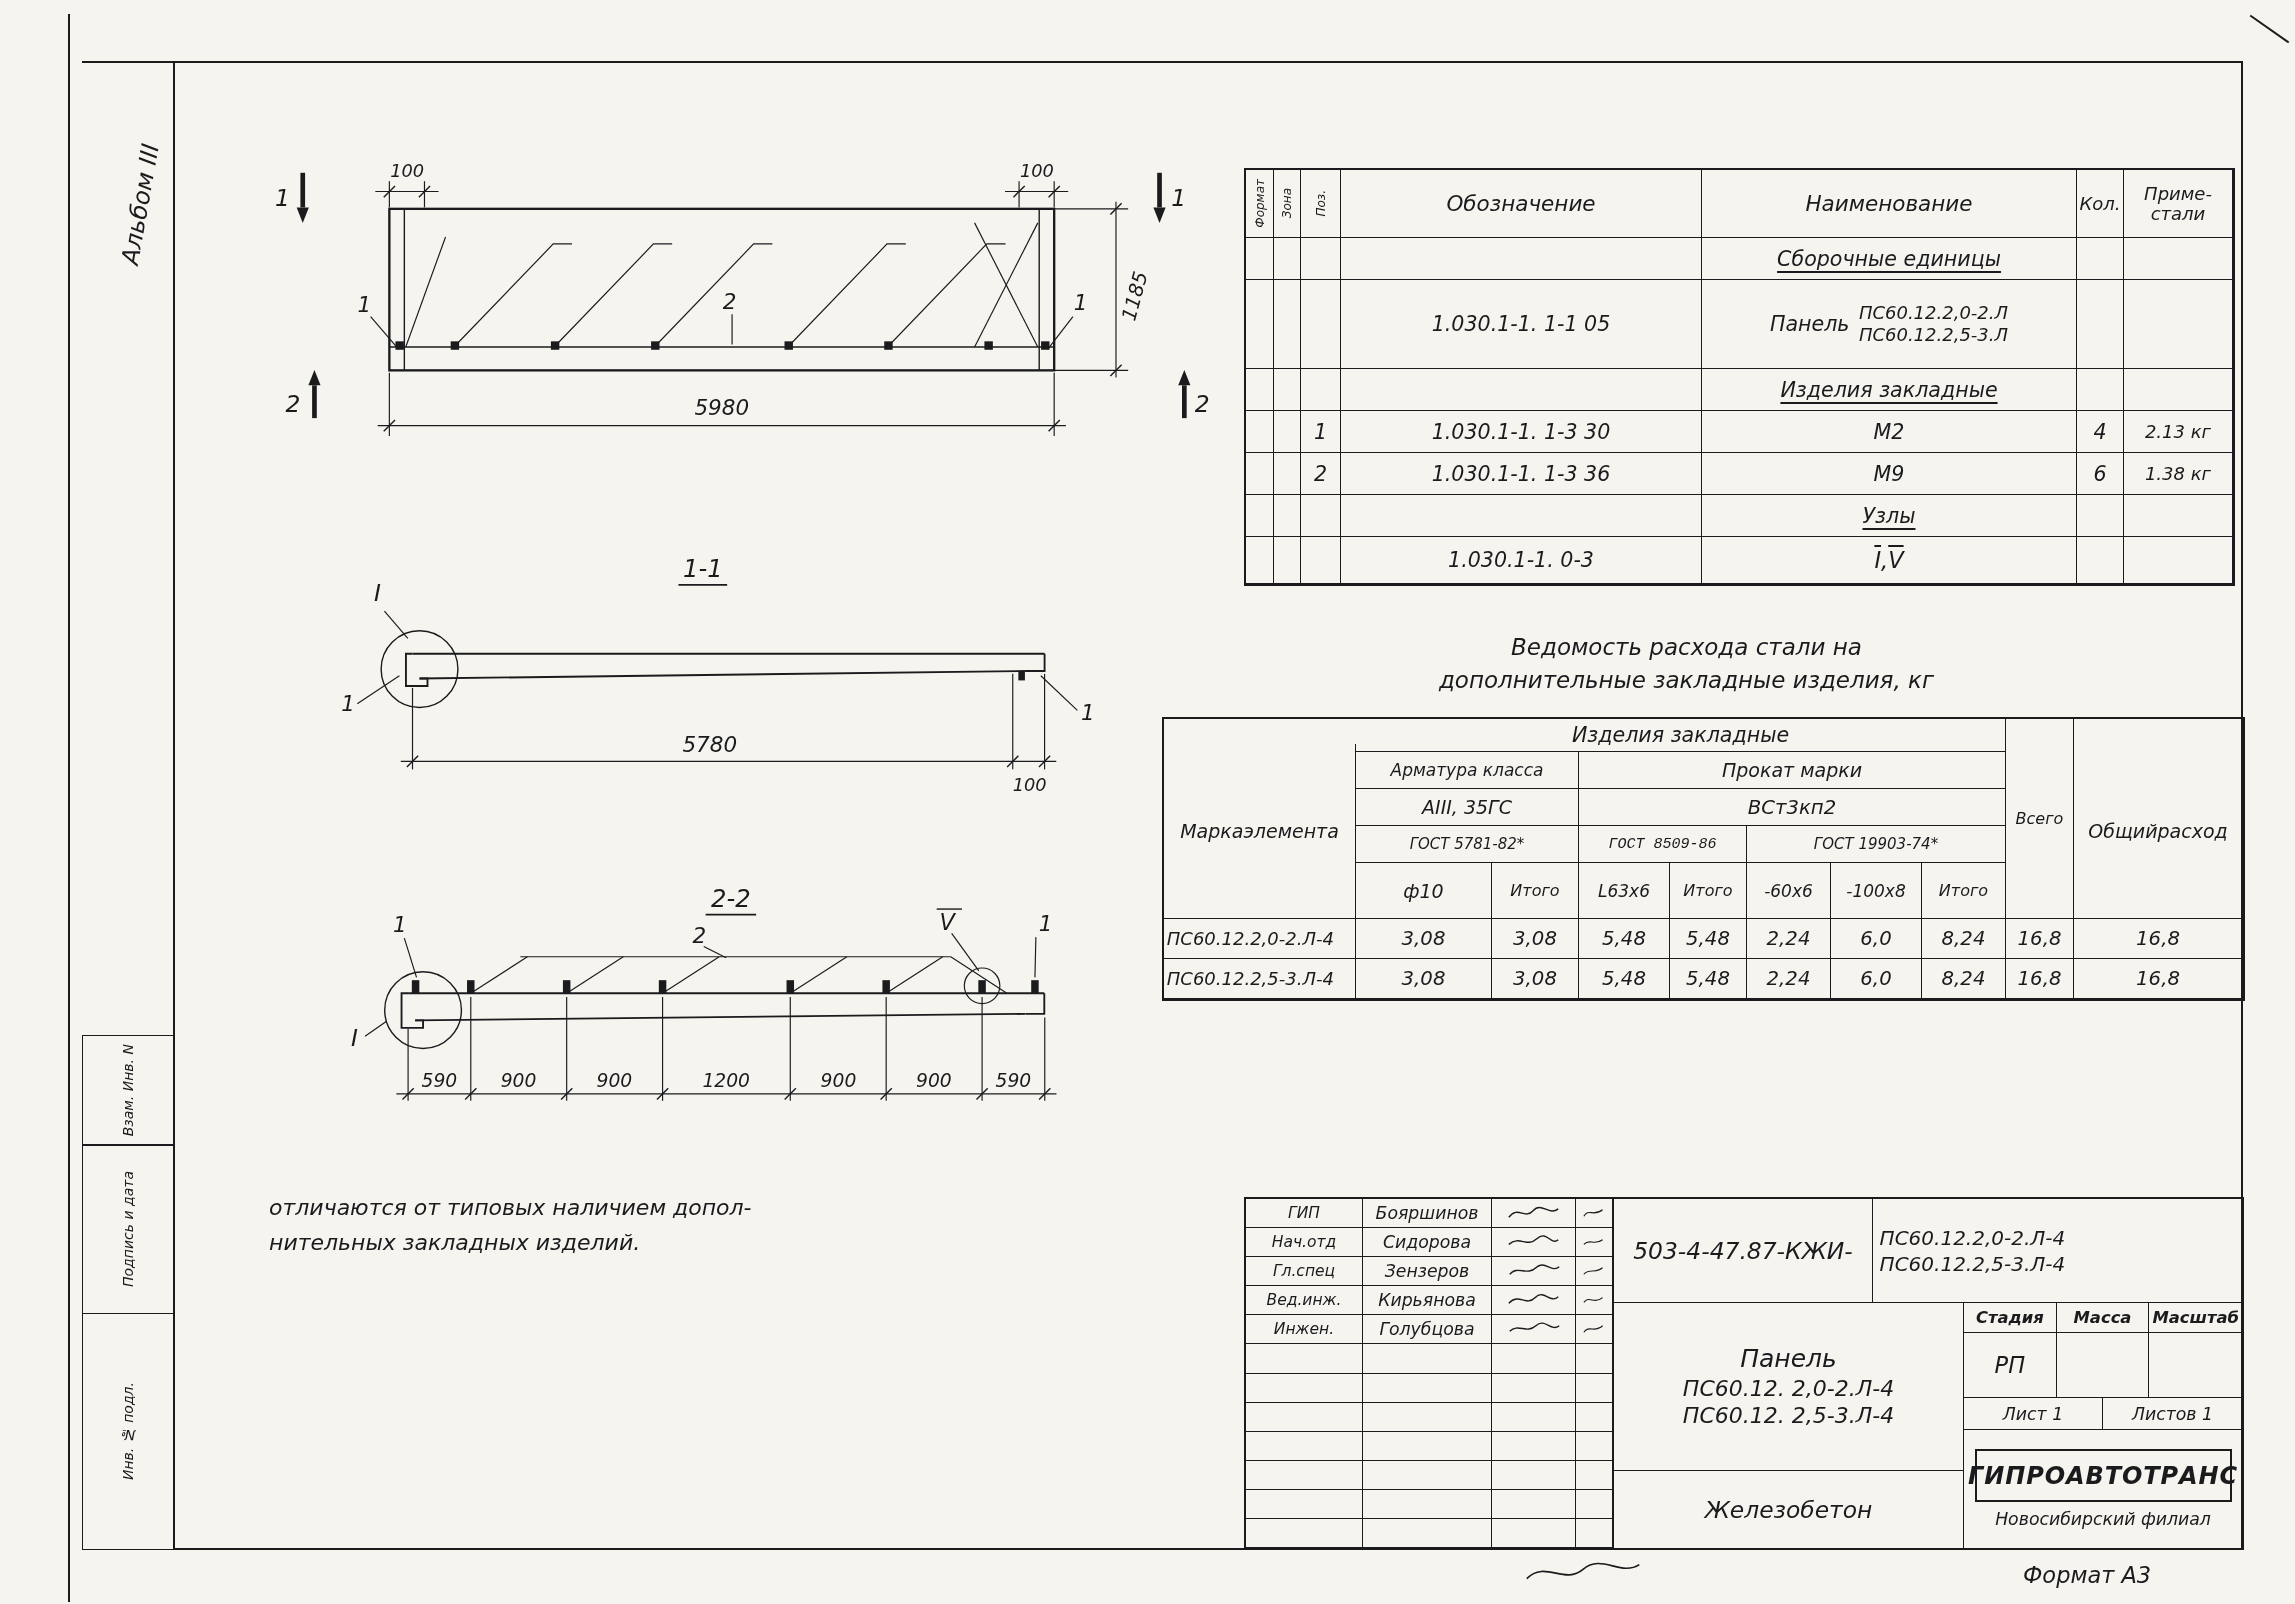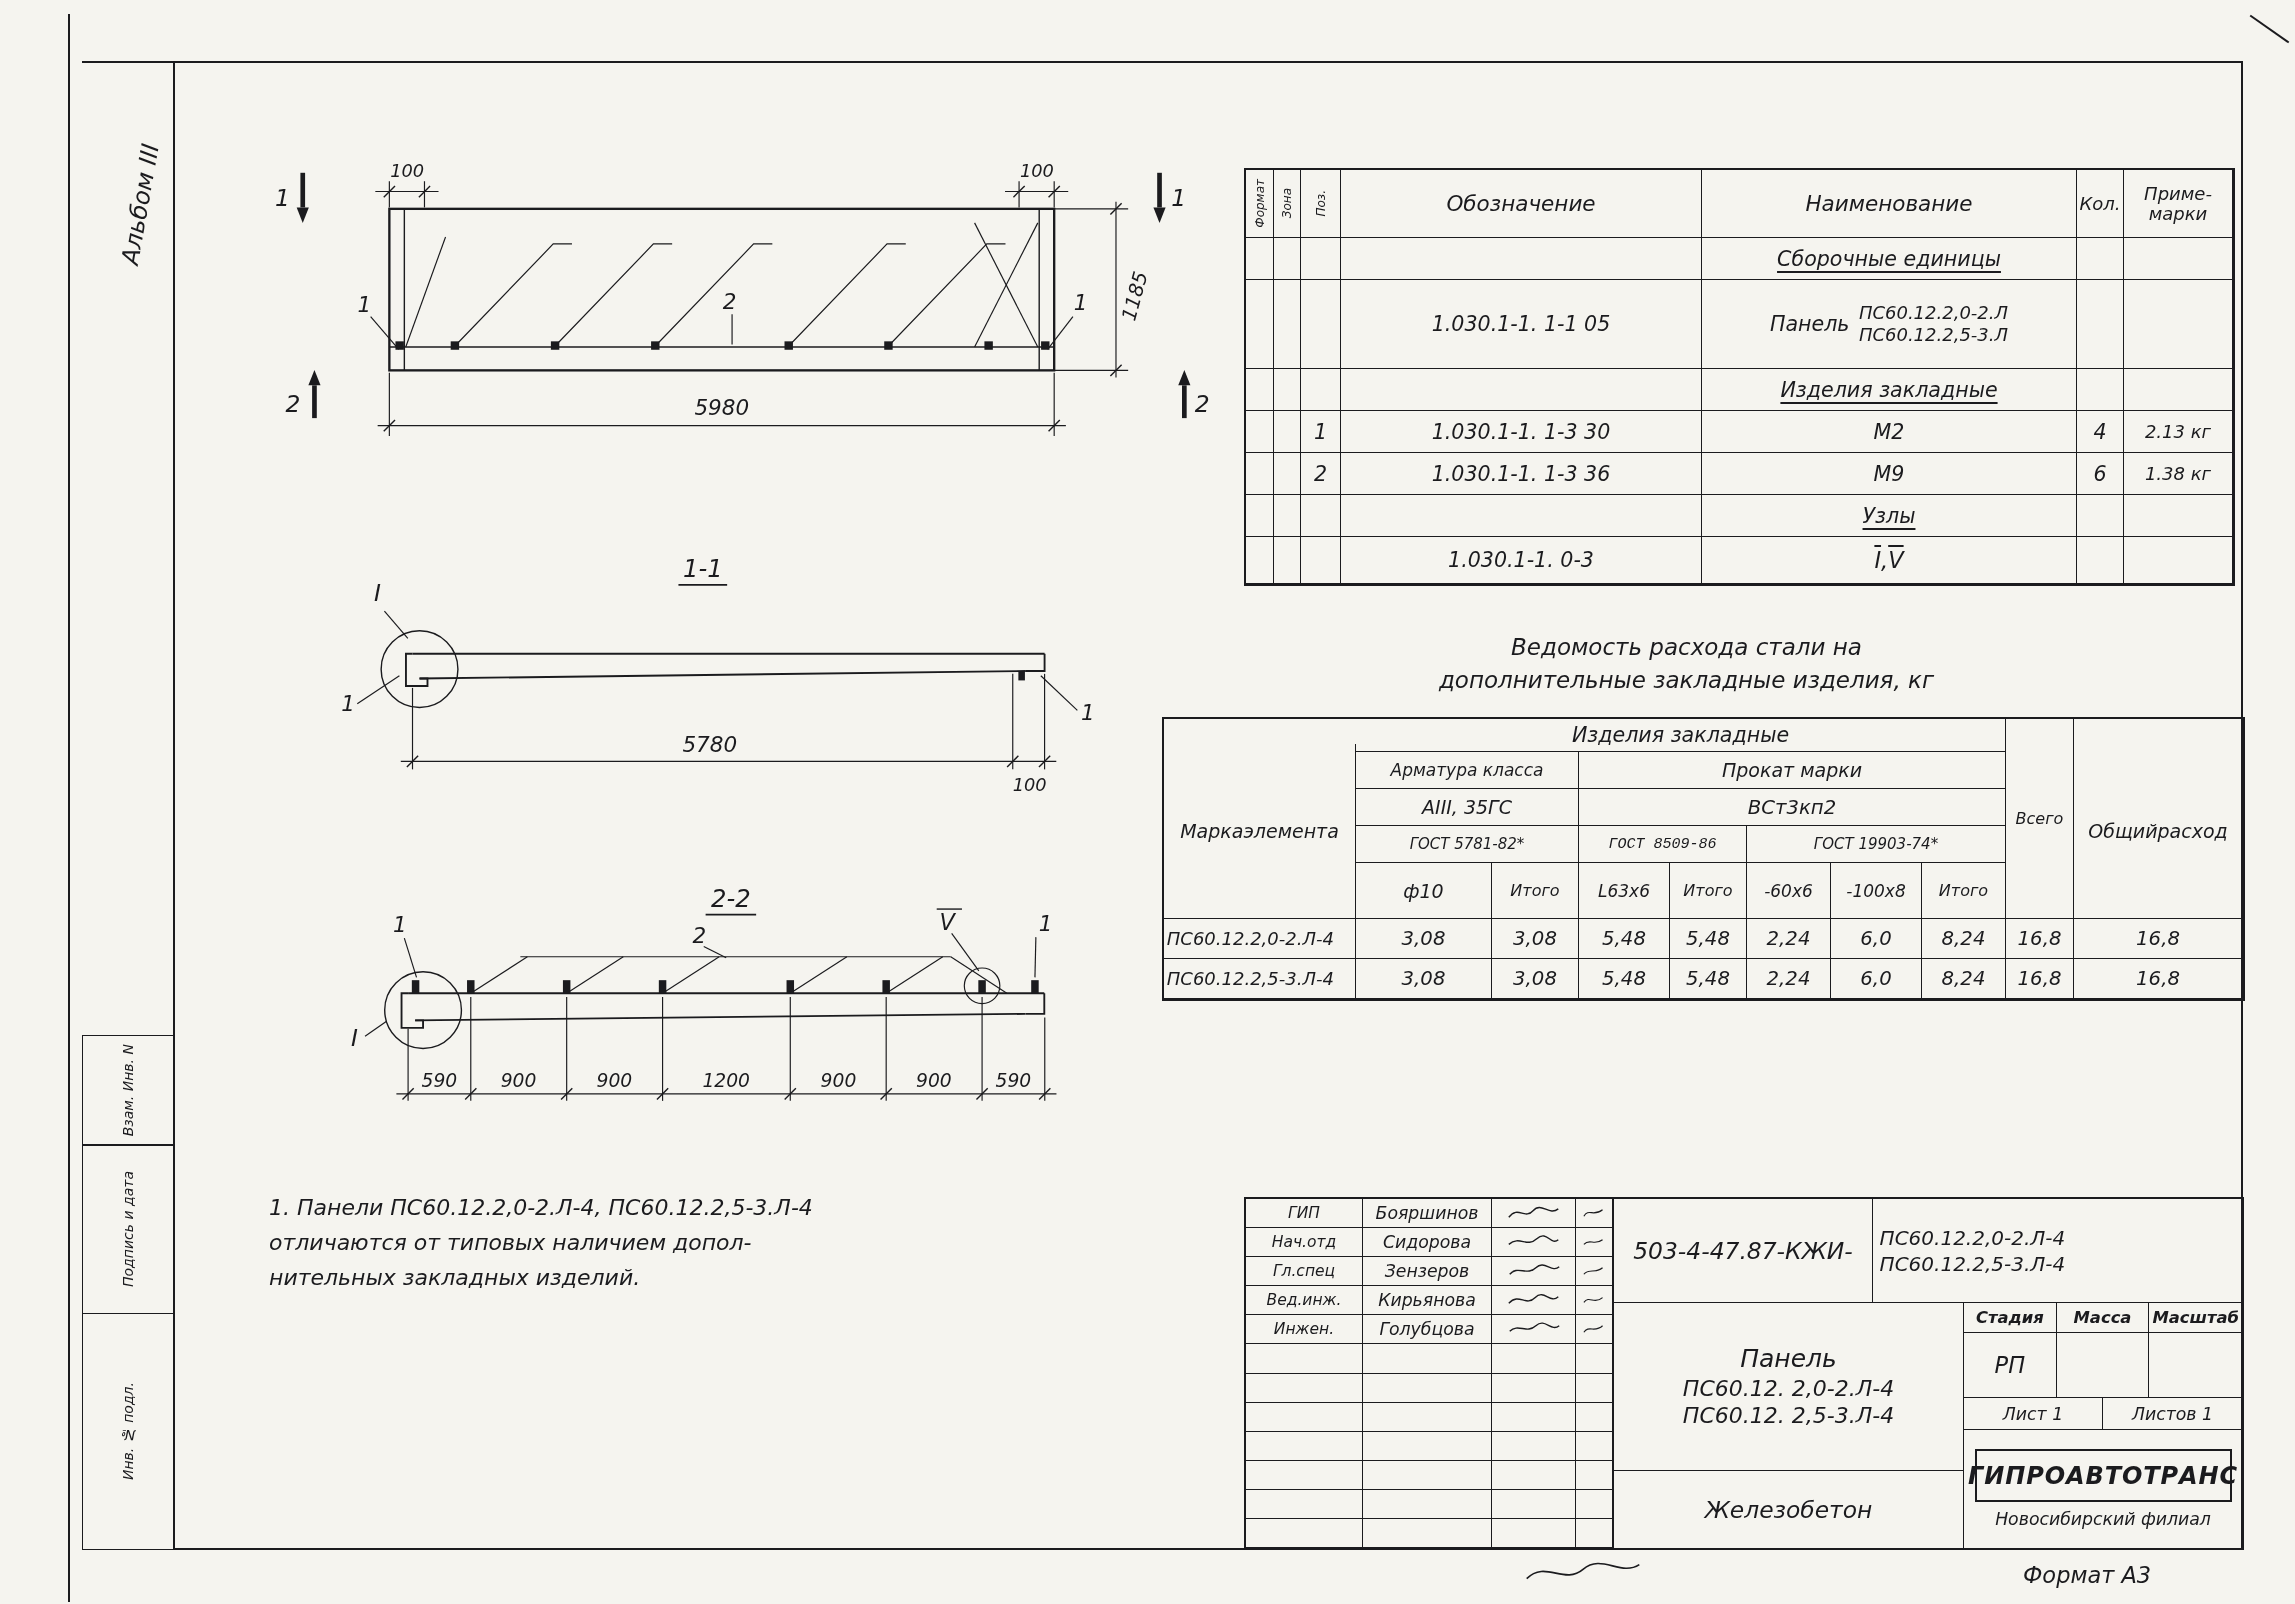--- a/index.html
+++ b/index.html
@@ -303,21 +303,21 @@
       </div>
     <div class="c">
         <span class="vtext small">Поз.</span>
       </div>
     <div class="c hdr">Обозначение</div>
     <div class="c hdr">Наименование</div>
     <div class="c" style="font-size:18px;">Кол.</div>
     <div class="c">
         <span class="note2">
           <span>Приме-</span>
-          <span>марки</span>
+          <span>стали</span>
         </span>
       </div>
 
     <div class="c"></div>
     <div class="c"></div>
     <div class="c"></div>
     <div class="c"></div>
     <div class="c sect">Сборочные единицы</div>
     <div class="c"></div>
     <div class="c"></div>
@@ -429,21 +429,20 @@
     <div class="sc val" style="grid-area:7/4/8/5;">5,48</div>
     <div class="sc val" style="grid-area:7/5/8/6;">5,48</div>
     <div class="sc val" style="grid-area:7/6/8/7;">2,24</div>
     <div class="sc val" style="grid-area:7/7/8/8;">6,0</div>
     <div class="sc val" style="grid-area:7/8/8/9;">8,24</div>
     <div class="sc val" style="grid-area:7/9/8/10;">16,8</div>
     <div class="sc val" style="grid-area:7/10/8/11;">16,8</div>
   </div>
 
   <div class="note-block">
-    <div>1. Панели  ПС60.12.2,0-2.Л-4,  ПС60.12.2,5-3.Л-4</div>
     <div>отличаются  от  типовых  наличием  допол-</div>
     <div>нительных  закладных  изделий.</div>
   </div>
 
   <div class="title-block">
     <div class="signs">
       <div class="c role">ГИП</div>
       <div class="c nm">Бояршинов</div>
       <div class="c">
           <svg width="56" height="19" viewBox="0 0 120 40">

